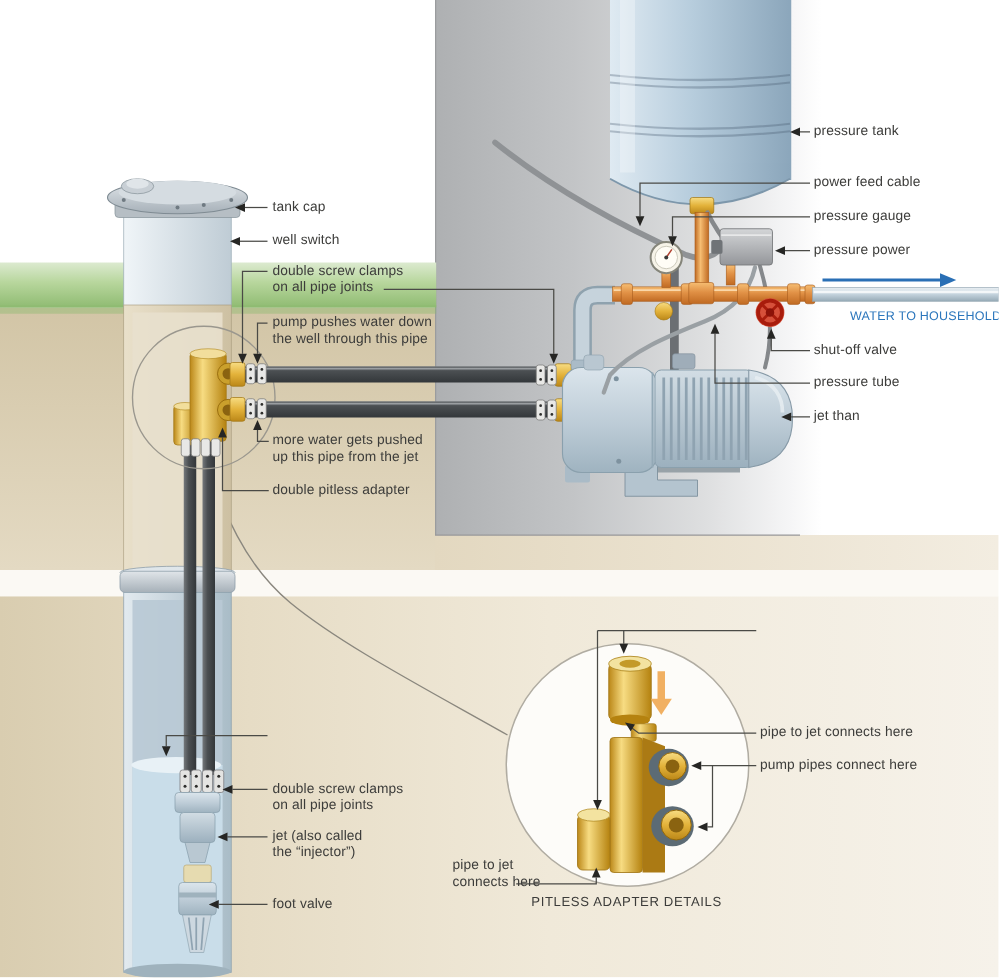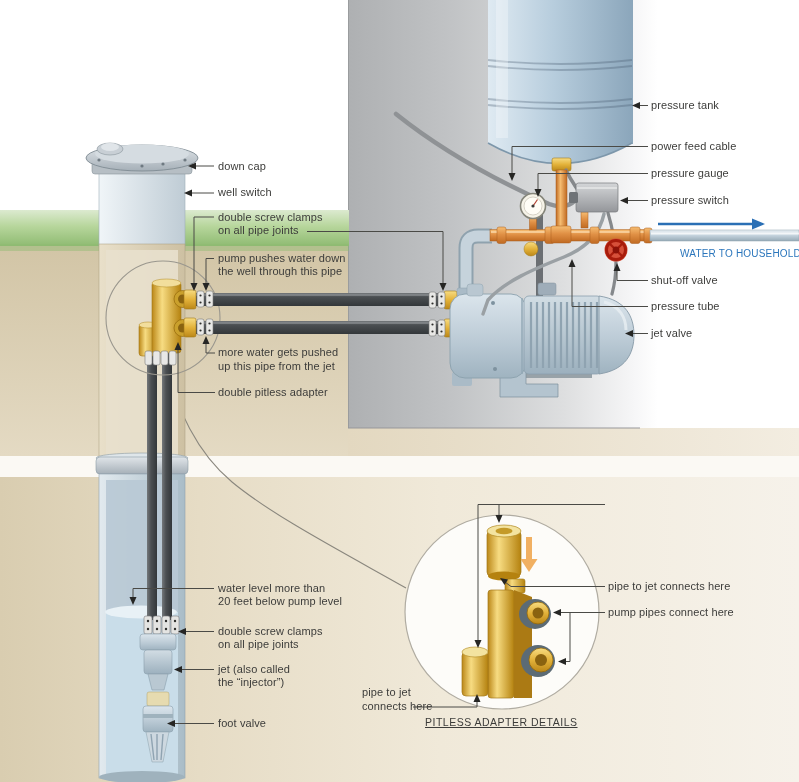--- a/index.html
+++ b/index.html
@@ -4,21 +4,21 @@
 <style>
   html,body{margin:0;padding:0;background:#ffffff;}
   #stage{position:relative;width:799px;height:782px;overflow:hidden;background:#ffffff;
          font-family:"Liberation Sans","DejaVu Sans",sans-serif;}
   #art{position:absolute;left:0;top:0;}
   .lbl{position:absolute;font-size:11px;line-height:13.5px;color:#3c3c3a;
        white-space:pre-line;letter-spacing:0.1px;}
   .lbl-blue{position:absolute;font-size:10px;line-height:13px;color:#2b76bc;
        letter-spacing:0.2px;white-space:nowrap;margin-left:23px;}
   .lbl-caps{position:absolute;font-size:10.5px;line-height:13px;color:#3c3c3a;
-       letter-spacing:0.5px;text-align:right;width:150px;white-space:nowrap;text-decoration:underline;}
+       letter-spacing:0.5px;text-align:right;width:150px;white-space:nowrap;}
 </style>
 </head>
 <body>
 
 <div id="stage">
 
 <svg id="art" width="799" height="782" viewBox="0 0 799 782">
   <defs>
     <linearGradient id="gWall" x1="0" y1="0" x2="1" y2="0">
       <stop offset="0" stop-color="#aeb0b2"></stop>
@@ -447,45 +447,43 @@
     <polygon points="625,333.5 633,330 633,337"></polygon>
     <polygon points="499,523 495.5,515 502.5,515"></polygon>
     <polygon points="478,648 474.5,640 481.5,640"></polygon>
     <polygon points="500,578 508,579.5 504.5,585"></polygon>
     <polygon points="553,612.5 561,609 561,616"></polygon>
     <polygon points="558,661.5 566,658 566,665"></polygon>
     <polygon points="477,694 473.5,702 480.5,702"></polygon>
   </g>
 </svg>
 
-<div class="lbl" style="left:218px;top:159.5px">down cap</div>
+<div class="lbl" style="left:218px;top:159.5px">tank cap</div>
 <div class="lbl" style="left:218px;top:186px">well switch</div>
 <div class="lbl" style="left:218px;top:210.5px">double screw clamps
 on all pipe joints</div>
 <div class="lbl" style="left:218px;top:346px">more water gets pushed
 up this pipe from the jet</div>
 <div class="lbl" style="left:218px;top:251.5px">pump pushes water down
 the well through this pipe</div>
 <div class="lbl" style="left:218px;top:386px">double pitless adapter</div>
-<div class="lbl" style="left:218px;top:581.5px">water level more than
-20 feet below pump level</div>
 <div class="lbl" style="left:218px;top:624.5px">double screw clamps
 on all pipe joints</div>
 <div class="lbl" style="left:218px;top:662.5px">jet (also called
 the “injector”)</div>
 <div class="lbl" style="left:218px;top:717px">foot valve</div>
 
 <div class="lbl" style="left:651px;top:99px">pressure tank</div>
 <div class="lbl" style="left:651px;top:140px">power feed cable</div>
 <div class="lbl" style="left:651px;top:167px">pressure gauge</div>
-<div class="lbl" style="left:651px;top:194px">pressure switch</div>
+<div class="lbl" style="left:651px;top:194px">pressure power</div>
 <div class="lbl-blue" style="left:657px;top:246.5px">WATER TO HOUSEHOLD</div>
 <div class="lbl" style="left:651px;top:274px">shut-off valve</div>
 <div class="lbl" style="left:651px;top:300px">pressure tube</div>
-<div class="lbl" style="left:651px;top:327px">jet valve</div>
+<div class="lbl" style="left:651px;top:327px">jet than</div>
 
 <div class="lbl" style="left:608px;top:580px">pipe to jet connects here</div>
 <div class="lbl" style="left:608px;top:606px">pump pipes connect here</div>
 <div class="lbl" style="left:362px;top:686px">pipe to jet
 connects here</div>
 <div class="lbl-caps" style="left:425px;top:716px">PITLESS ADAPTER DETAILS</div>
 
 </div>
 
 </body></html>

